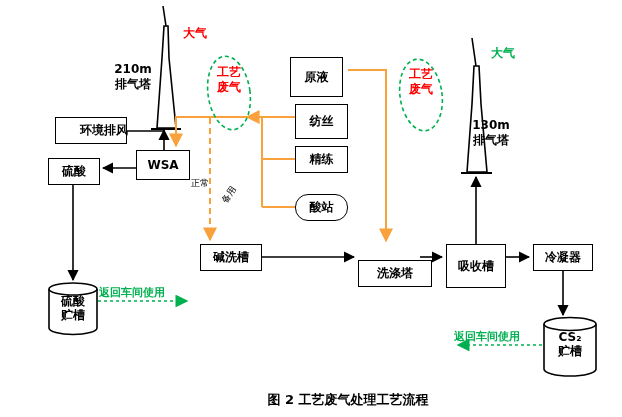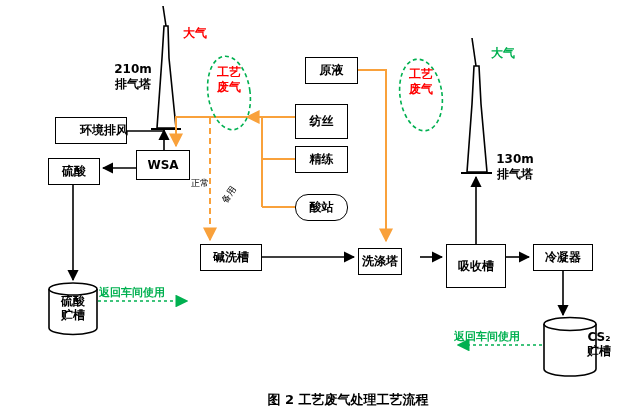--- a/index.html
+++ b/index.html
@@ -84,43 +84,43 @@
       <ellipse cx="229" cy="93" rx="21" ry="37" stroke-dasharray="4,3" transform="rotate(-8 229 93)"></ellipse>
       <ellipse cx="421" cy="95" rx="21" ry="36" stroke-dasharray="4,3" transform="rotate(-8 421 95)"></ellipse>
       <line x1="98" y1="301" x2="187" y2="301" stroke-dasharray="3,3" marker-end="url(#mg)"></line>
       <line x1="542" y1="345" x2="458" y2="345" stroke-dasharray="3,3" marker-end="url(#mg)"></line>
     </g>
   </svg>
 
   <div class="box" style="left:55px;top:117px;width:72px;height:27px;padding-left:26px;">环境排风</div>
   <div class="box" style="left:48px;top:158px;width:52px;height:27px;">硫酸</div>
   <div class="box" style="left:136px;top:150px;width:54px;height:30px;">WSA</div>
-  <div class="box" style="left:305px;top:57px;width:53px;height:27px;">原液</div>
+  <div class="box" style="left:290px;top:57px;width:53px;height:40px;">原液</div>
   <div class="box" style="left:295px;top:104px;width:53px;height:35px;">纺丝</div>
   <div class="box" style="left:295px;top:146px;width:53px;height:27px;">精练</div>
   <div class="box" style="left:295px;top:194px;width:53px;height:27px;border-radius:13px;">酸站</div>
   <div class="box" style="left:200px;top:244px;width:62px;height:27px;">碱洗槽</div>
-  <div class="box" style="left:358px;top:248px;width:44px;height:27px;">洗涤塔</div>
+  <div class="box" style="left:358px;top:260px;width:74px;height:27px;">洗涤塔</div>
   <div class="box" style="left:446px;top:244px;width:60px;height:44px;">吸收槽</div>
   <div class="box" style="left:533px;top:244px;width:60px;height:27px;">冷凝器</div>
 
   <div class="lbl center" style="left:50px;top:294px;width:46px;line-height:14px;">
     <span>硫酸</span><br>
     <span>贮槽</span>
   </div>
-  <div class="lbl center" style="left:546px;top:330px;width:48px;line-height:14px;margin-left:29px;">
+  <div class="lbl center" style="left:546px;top:330px;width:48px;line-height:14px;">
     <span>CS₂</span><br>
     <span>贮槽</span>
   </div>
 
   <div class="lbl center" style="left:106px;top:62px;width:54px;">
     <span>210m</span><br>
     <span>排气塔</span>
   </div>
-  <div class="lbl center" style="left:486px;top:118px;width:58px;margin-top:34px;">
+  <div class="lbl center" style="left:462px;top:118px;width:58px;">
     <span>130m</span><br>
     <span>排气塔</span>
   </div>
   <div class="lbl red" style="left:183px;top:26px;">大气</div>
   <div class="lbl green" style="left:491px;top:46px;">大气</div>
 
   <div class="lbl red center" style="left:215px;top:65px;width:28px;">
     <span>工艺</span><br>
     <span>废气</span>
   </div>

